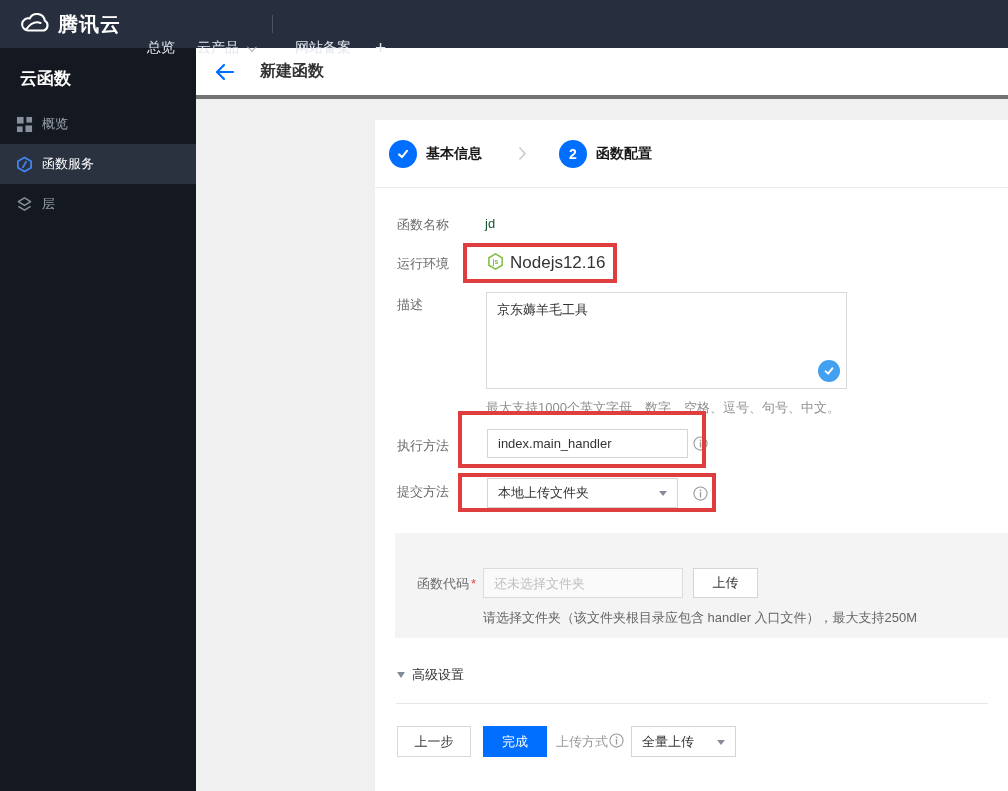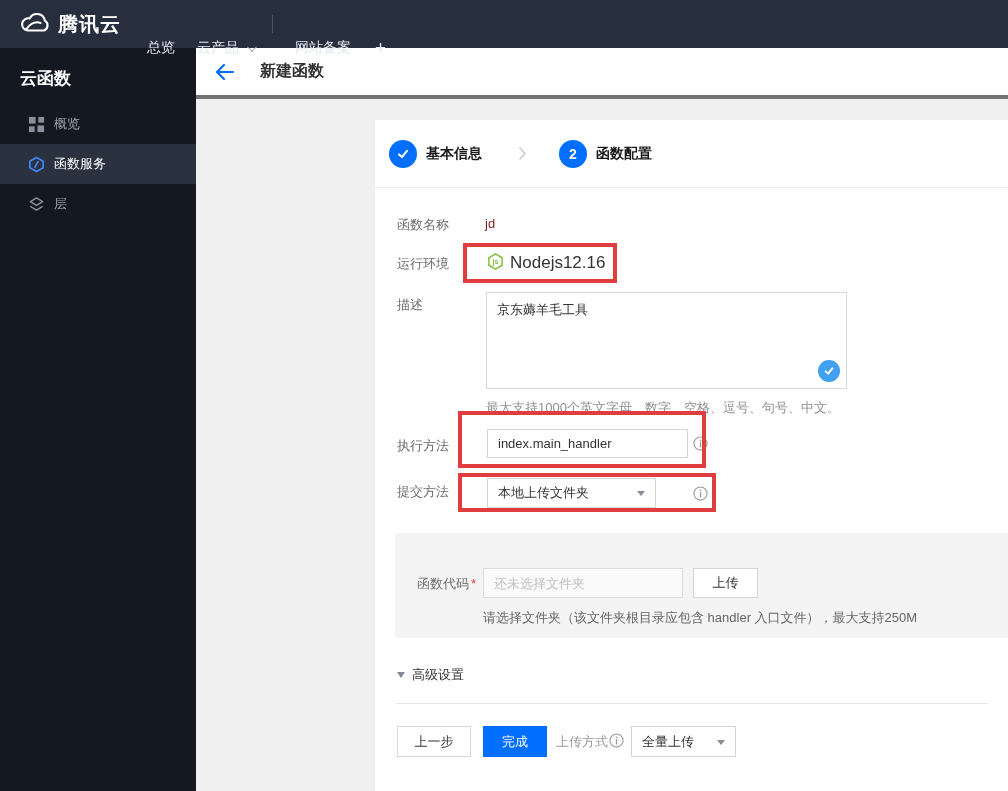--- a/index.html
+++ b/index.html
@@ -14,55 +14,55 @@
   .nav-overview { margin-left:26px; }
   .nav-products { margin-left:22px; }
   .chev-down { display:inline-block; width:7px; height:7px; border-right:1.5px solid #aab1bd; border-bottom:1.5px solid #aab1bd; transform:rotate(45deg) translateY(-2px); margin-left:8px; }
   .nav-divider { width:1px; height:18px; background:#4a5263; margin-left:18px; }
   .nav-icp { margin-left:22px; }
   .nav-add { margin-left:24px; font-size:19px; color:#e2e6ed; }
 
   
   .sidebar { position:absolute; top:48px; left:0; width:196px; bottom:0; background:#141821; z-index:4; }
   .sidebar-title { color:#ffffff; font-size:17px; font-weight:bold; padding:19px 0 14px 20px; }
-  .side-item { height:40px; display:flex; align-items:center; padding-left:28px; color:#9ea5b0; font-size:13px; cursor:pointer; }
+  .side-item { height:40px; display:flex; align-items:center; padding-left:16px; color:#9ea5b0; font-size:13px; cursor:pointer; }
   .side-item.active { background:#2a3240; color:#ffffff; }
   .side-icon { width:17px; height:17px; margin-right:9px; flex:0 0 auto; }
 
   
   .main-header { position:absolute; left:196px; top:48px; right:0; height:51px; background:#ffffff; border-bottom:4px solid #737373; display:flex; align-items:center; z-index:3; }
   .back-btn { margin-left:19px; width:22px; height:22px; cursor:pointer; display:flex; align-items:center; }
   .page-title { margin-left:23px; font-size:16px; font-weight:bold; color:#333; }
 
   
   .content { position:absolute; left:196px; top:100px; right:0; bottom:0; background:#f0f0f0; }
   .card { position:absolute; left:179px; top:20px; right:0; bottom:0; background:#ffffff; }
 
   .steps-row { position:absolute; left:0; right:0; top:0; height:68px; border-bottom:1px solid #e9ecf0; display:flex; align-items:center; padding-left:14px; }
   .step-circle { width:28px; height:28px; border-radius:50%; background:#006eff; color:#fff; display:flex; align-items:center; justify-content:center; font-size:14px; font-weight:bold; flex:0 0 auto; }
   .step-label { font-size:14px; font-weight:bold; color:#181818; margin-left:9px; }
   .step-sep { margin-left:36px; display:flex; align-items:center; }
   .step2-circle { margin-left:32px; }
 
   .f-label { position:absolute; left:22px; font-size:13px; color:#6b6b6b; }
-  .f-value { position:absolute; font-size:13px; color:#7f1d1d; }
+  .f-value { position:absolute; font-size:13px; color:#14532d; }
 
   .runtime-row { position:absolute; left:112px; top:128px; height:30px; display:flex; align-items:center; }
   .runtime-text { font-size:17px; color:#333; margin-left:6px; }
 
   .desc-wrap { position:absolute; left:111px; top:172px; width:361px; height:97px; }
   .desc-area { width:100%; height:100%; border:1px solid #d9d9d9; resize:none; font-size:13px; color:#333; padding:8px 10px; outline:none; }
   .check-bubble { position:absolute; right:7px; bottom:7px; width:22px; height:22px; border-radius:50%; background:#41a0f0; display:flex; align-items:center; justify-content:center; }
   .desc-help { position:absolute; left:111px; top:279px; font-size:13px; color:#8f8f8f; }
 
   .text-input { position:absolute; border:1px solid #d5d5d5; font-size:13px; color:#333; padding:0 10px; outline:none; background:#fff; }
   .handler-input { left:112px; top:309px; width:201px; height:29px; }
 
   .select-box { position:absolute; border:1px solid #d5d5d5; background:#fff; font-size:13px; color:#333; display:flex; align-items:center; padding-left:10px; cursor:pointer; }
-  .submit-select { left:112px; top:358px; width:169px; height:30px; }
+  .submit-select { left:112px; top:358px; width:191px; height:30px; }
   .tri-down { position:absolute; right:10px; top:50%; margin-top:-2px; width:0; height:0; border-left:4px solid transparent; border-right:4px solid transparent; border-top:5px solid #878d98; }
 
   .info-icon { position:absolute; width:15px; height:15px; }
   .info-handler { left:318px; top:316px; }
   .info-submit { left:318px; top:366px; }
 
   .red-box { position:absolute; border:4px solid #e03e3e; pointer-events:none; z-index:10; }
   .red-runtime { left:88px; top:123px; width:154px; height:40px; }
   .red-handler { left:83px; top:291px; width:248px; height:57px; }
   .red-submit { left:83px; top:353px; width:258px; height:39px; }

